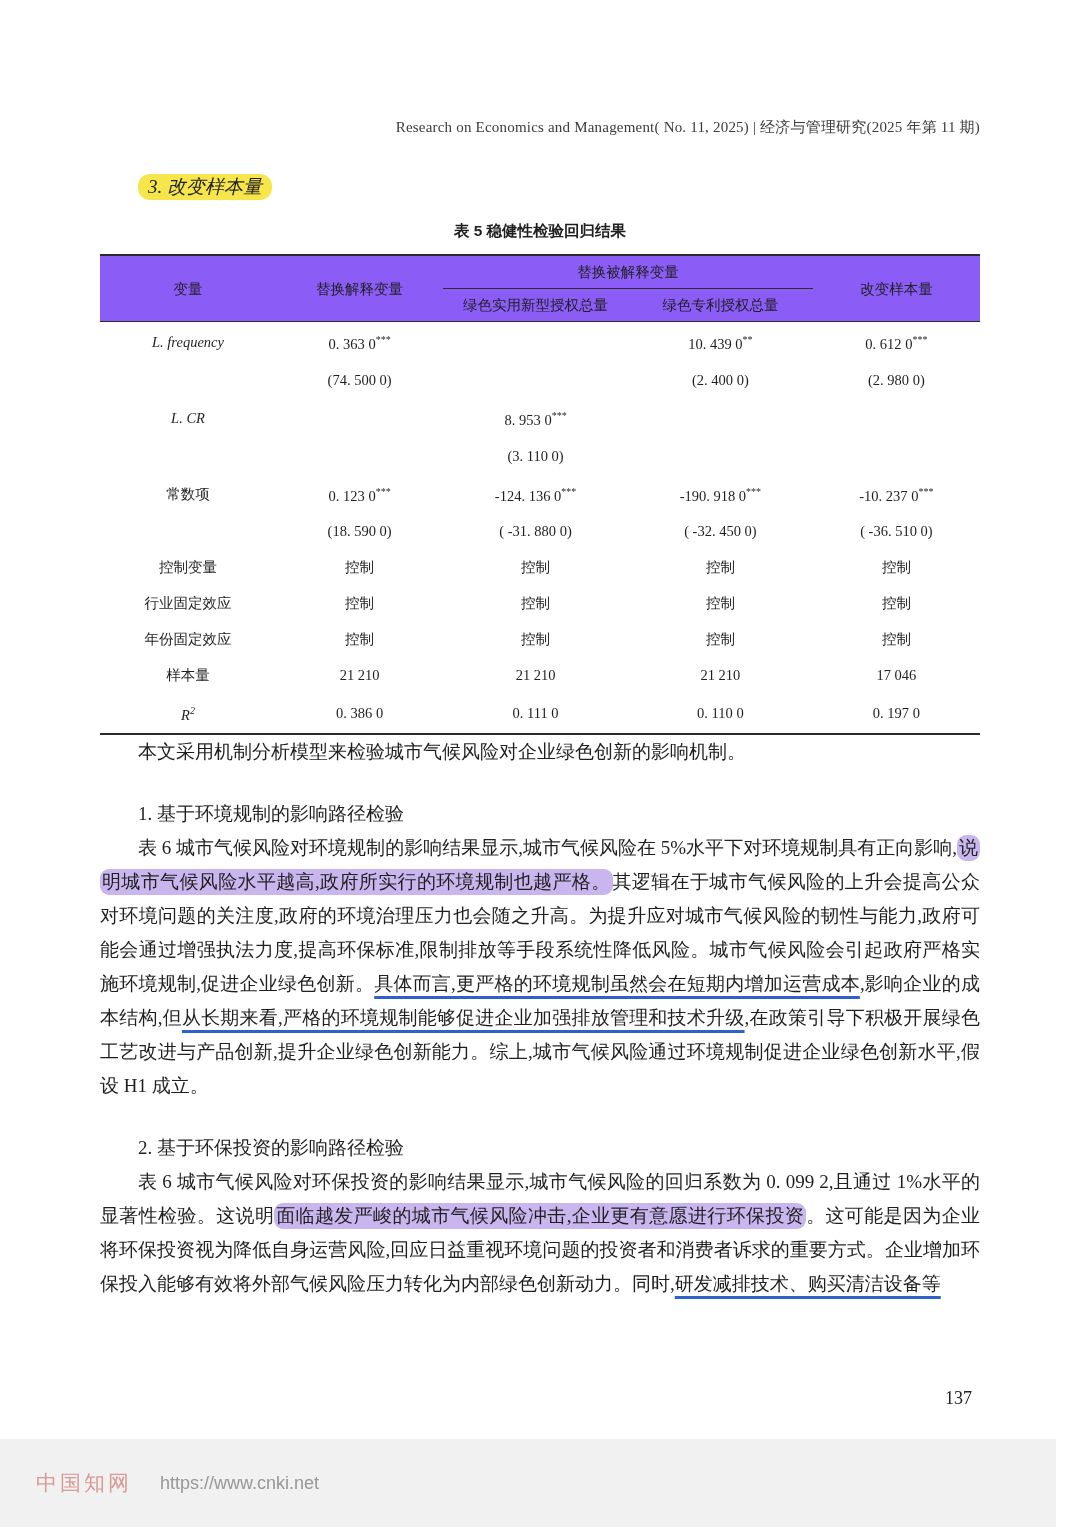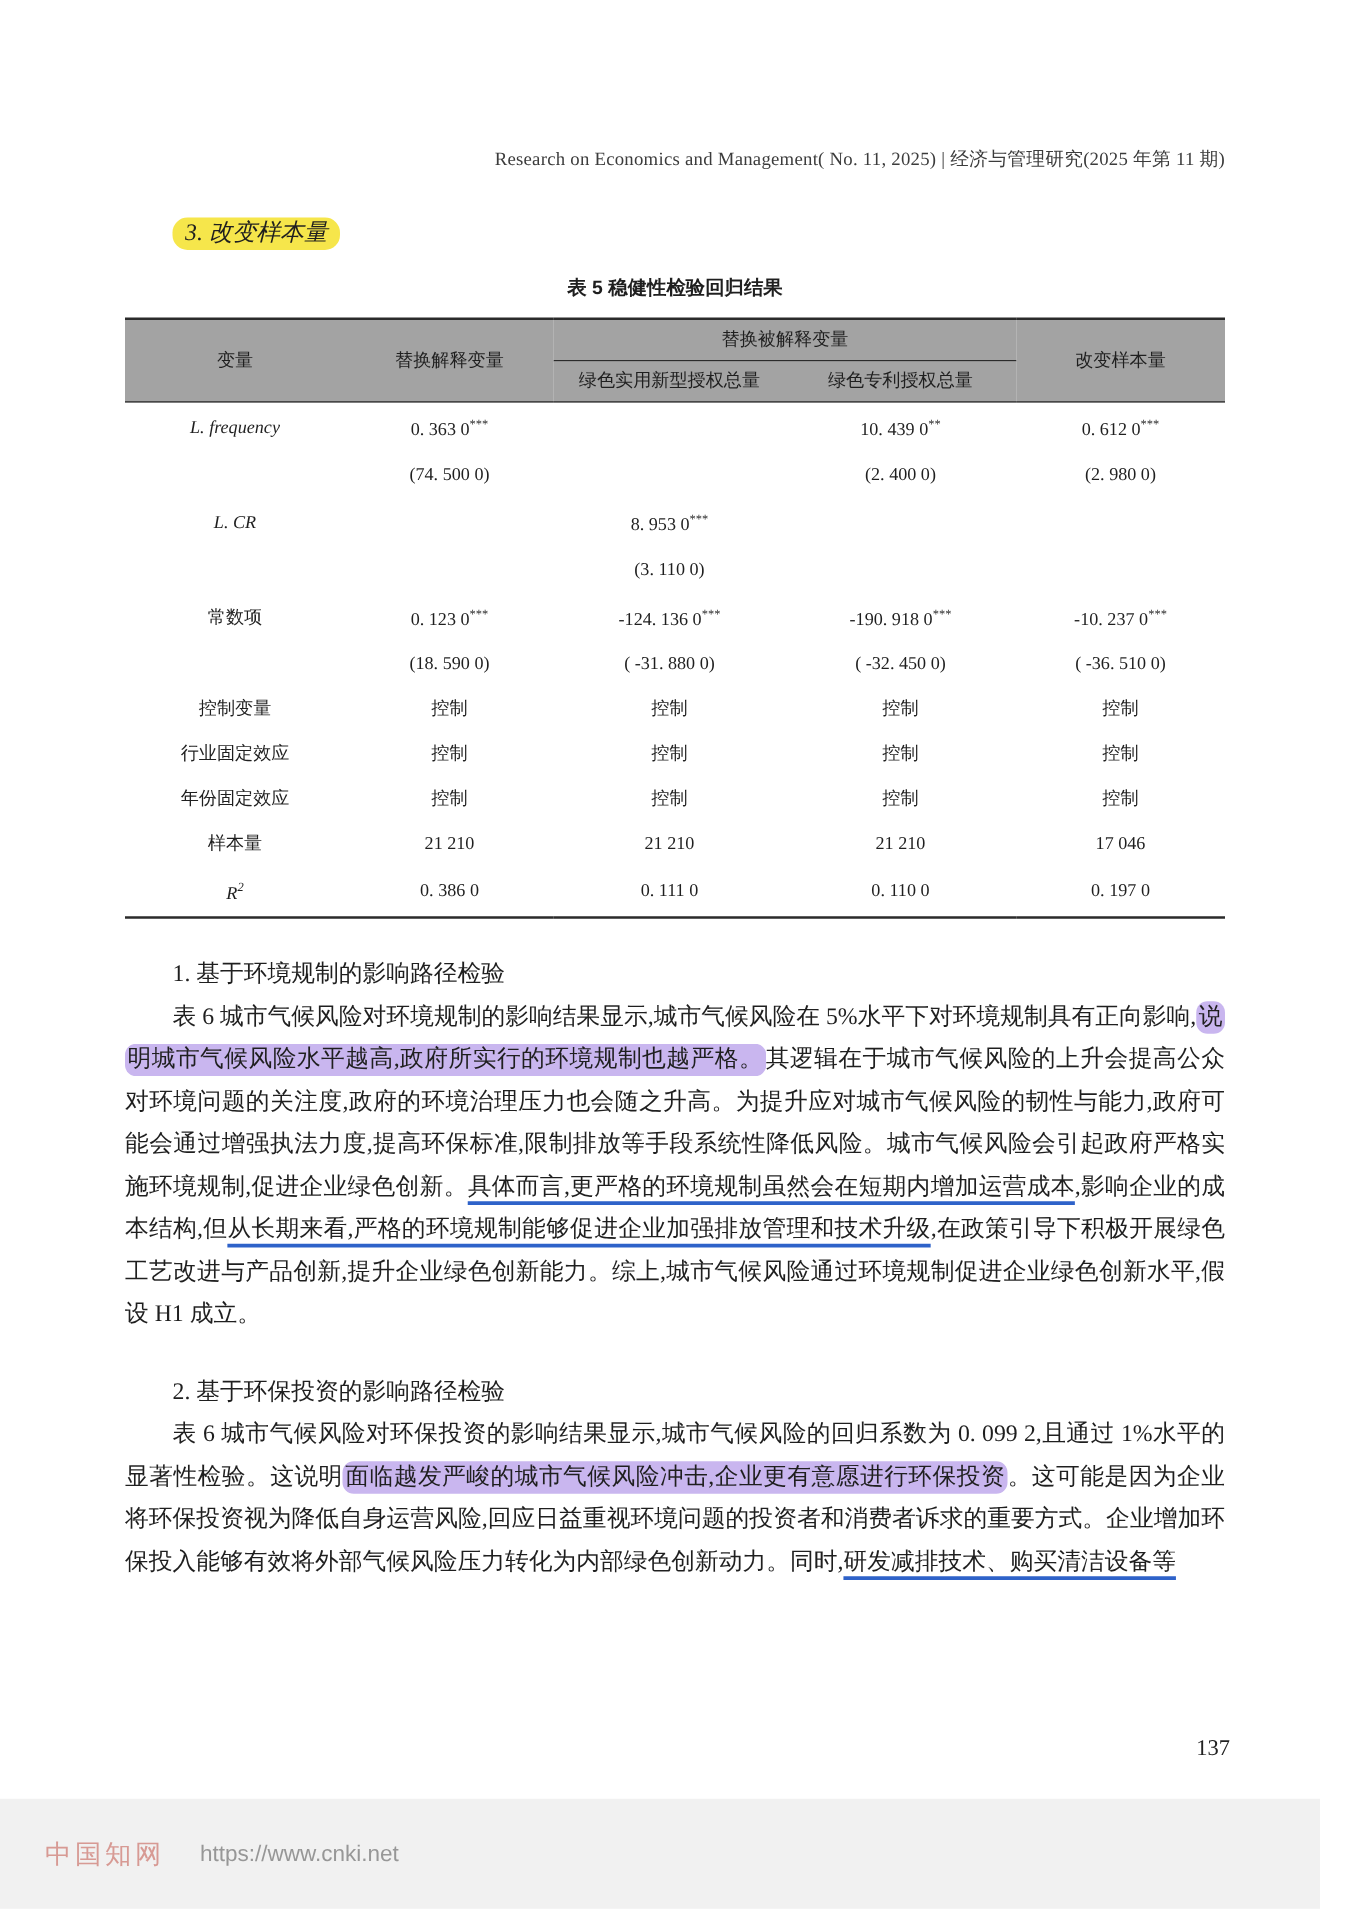--- a/index.html
+++ b/index.html
@@ -29,21 +29,21 @@
     text-align: center; text-indent: 0;
     font-family: "Liberation Sans", "DejaVu Sans", sans-serif;
     font-weight: 700; font-size: 15.5px; margin: 16px 0 12px; line-height: 22px;
   }
   table.t5 {
     width: 100%; border-collapse: collapse;
     border-top: 2px solid #2b2b2b; border-bottom: 2px solid #2b2b2b;
     font-size: 14.5px; line-height: 18px; text-align: center;
   }
   .t5 th {
-    background: #a3a3a3; font-weight: 400; padding: 7px 4px;
+    background: #8b5cf6; font-weight: 400; padding: 7px 4px;
     border-bottom: 1px solid #2b2b2b;
   }
   .t5 td { padding: 9px 4px; }
   .t5 .it { font-style: italic; }
   .t5 sup { font-size: 10px; }
   .sec4-heading {
     margin-top: 24px; padding-left: 38px;
     font-family: "Liberation Sans", "DejaVu Sans", sans-serif; font-weight: 700;
   }
   .sub-heading { padding-left: 38px; margin-top: 28px; }
@@ -51,21 +51,21 @@
     background: #c9b6ef; border-radius: 9px; padding: 2px 2px 3px;
     -webkit-box-decoration-break: clone; box-decoration-break: clone;
   }
   .ul-blue {
     text-decoration: underline;
     text-decoration-color: #2e62c9;
     text-decoration-thickness: 2.5px;
     text-underline-offset: 6px;
   }
   .page-number {
-    position: absolute; top: 1388px; right: 92px;
+    position: absolute; top: 1388px; right: 104px;
     font-size: 18px; color: #222; background: #fff; padding: 0 4px; font-family: Liberation Serif, serif;
   }
   .footer {
     position: absolute; left: 0; bottom: 0; width: 1056px; height: 88px;
     background: #f1f1f1;
     display: flex; align-items: center; gap: 28px; padding-left: 36px;
   }
   .footer .brand { color: #d79a94; font-size: 21px; letter-spacing: 3px; }
   .footer .url {
     color: #979797; font-size: 18px; text-decoration: none;
@@ -181,20 +181,21 @@
         <td class="it"><span>R</span><sup>2</sup></td>
         <td>0. 386 0</td>
         <td>0. 111 0</td>
         <td>0. 110 0</td>
         <td>0. 197 0</td>
       </tr>
     </tbody>
   </table>
 
 
+  <p class="para">本文采用机制分析模型来检验城市气候风险对企业绿色创新的影响机制。</p>
 
   <div class="sub-heading">1. 基于环境规制的影响路径检验</div>
 
   <p class="para">
     <span>表 6 城市气候风险对环境规制的影响结果显示,城市气候风险在 5%水平下对环境规制具有正向影响,</span><span class="hl-purple">说明城市气候风险水平越高,政府所实行的环境规制也越严格。</span><span>其逻辑在于城市气候风险的上升会提高公众对环境问题的关注度,政府的环境治理压力也会随之升高。为提升应对城市气候风险的韧性与能力,政府可能会通过增强执法力度,提高环保标准,限制排放等手段系统性降低风险。城市气候风险会引起政府严格实施环境规制,促进企业绿色创新。</span><span class="ul-blue">具体而言,更严格的环境规制虽然会在短期内增加运营成本</span><span>,影响企业的成本结构,但</span><span class="ul-blue">从长期来看,严格的环境规制能够促进企业加强排放管理和技术升级</span><span>,在政策引导下积极开展绿色工艺改进与产品创新,提升企业绿色创新能力。综上,城市气候风险通过环境规制促进企业绿色创新水平,假设 H1 成立。</span>
   </p>
 
   <div class="sub-heading">2. 基于环保投资的影响路径检验</div>
 
   <p class="para">

